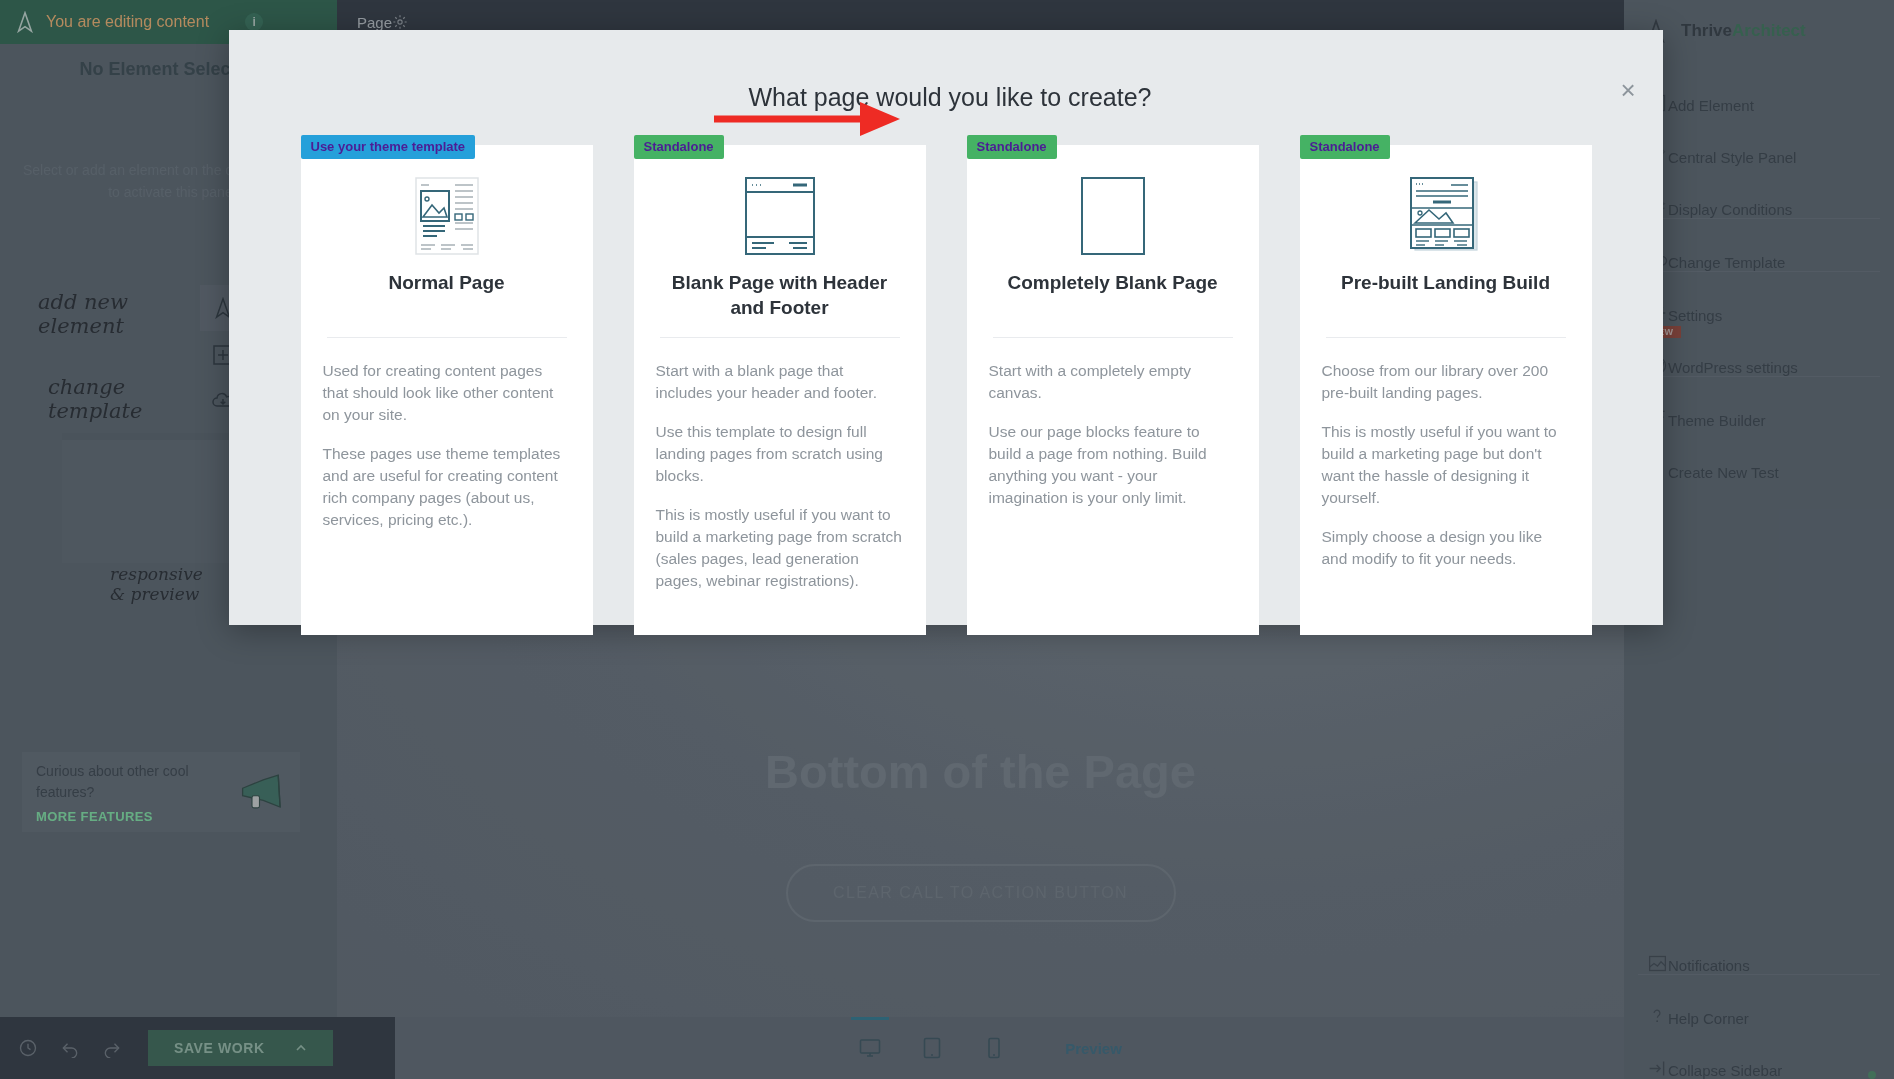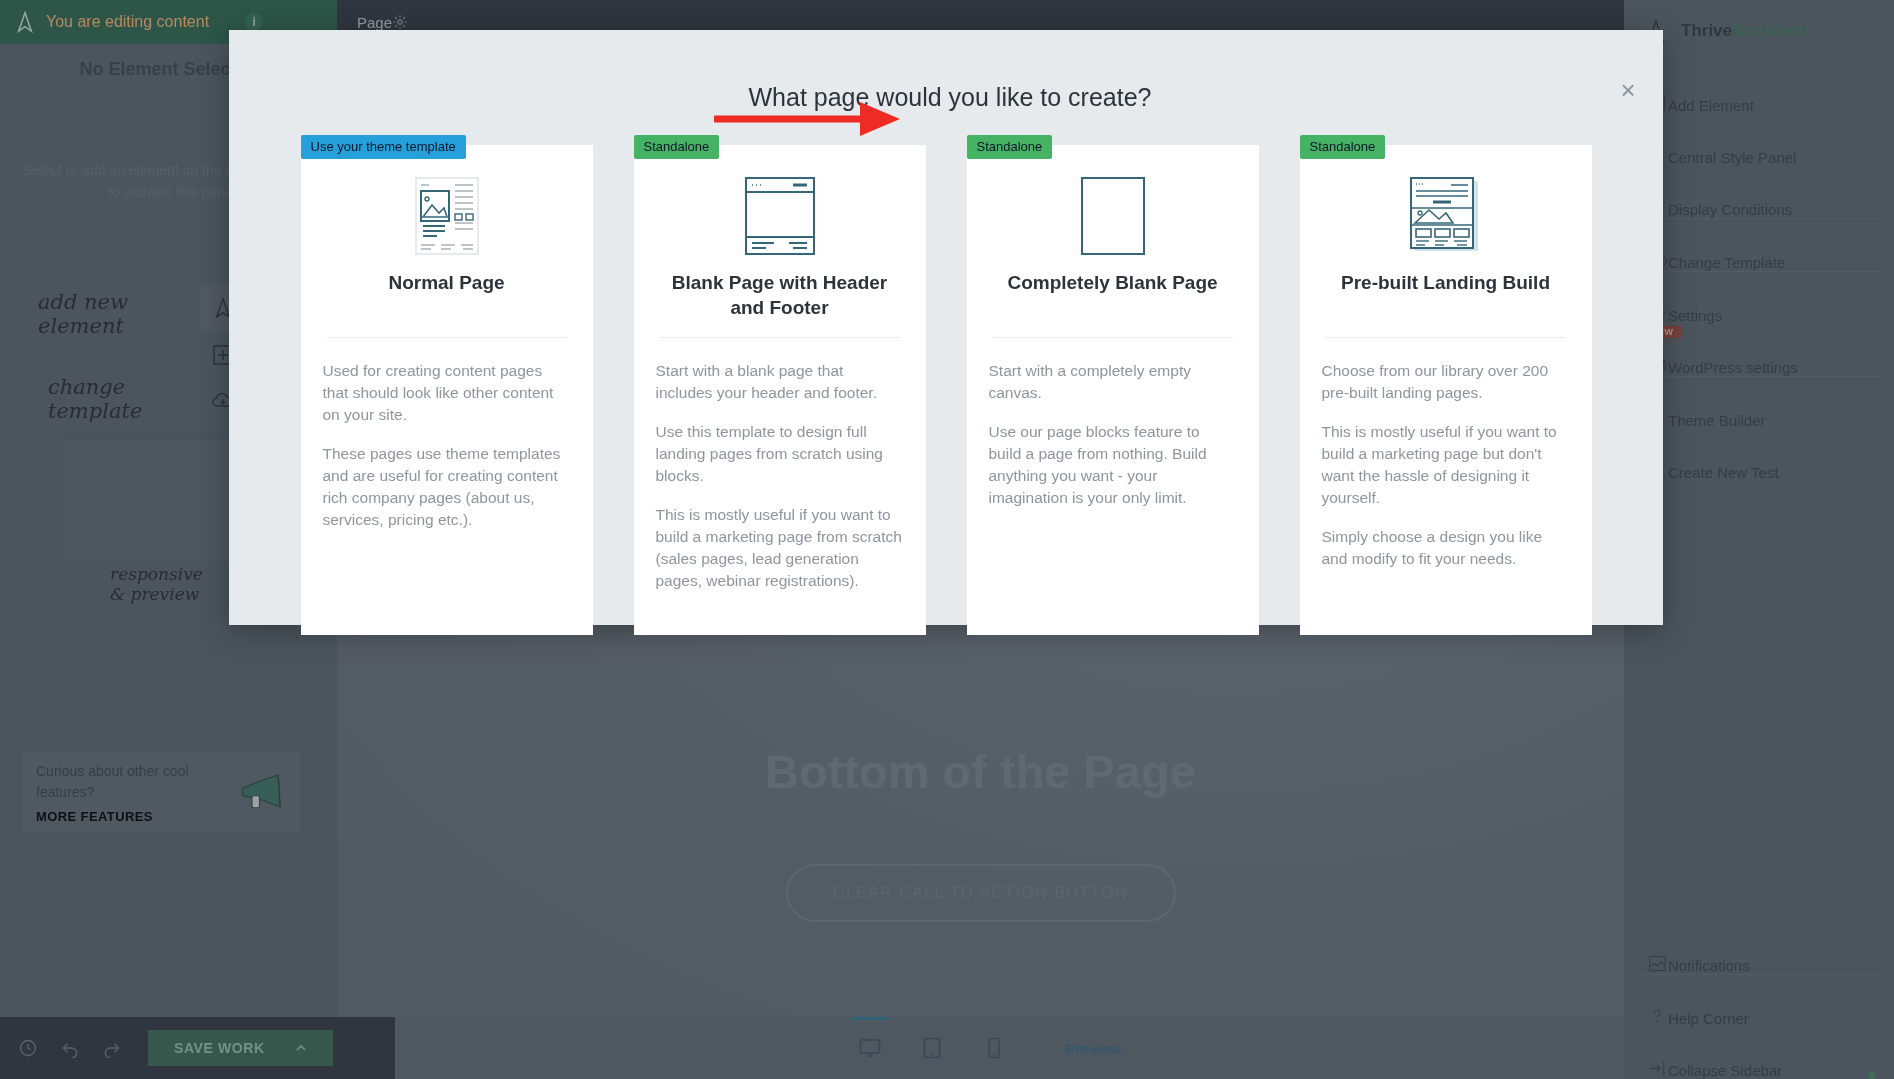--- a/index.html
+++ b/index.html
@@ -63,21 +63,21 @@
     border-top: 7px solid #5b666f; background: #626c76;
   }
   .arrow-sq { display: block; }
 
   .more-feat {
     position: absolute; left: 22px; top: 752px; width: 278px; height: 80px;
     background: #656f79; display: flex; align-items: center;
     padding: 0 14px; justify-content: space-between;
   }
   .more-feat .mf-txt { color: #3c464f; font-size: 14px; line-height: 1.5; }
-  .more-feat .mf-link { color: #000000; font-size: 13px; font-weight: bold; letter-spacing: .4px; margin-top: 6px; display:block;}
+  .more-feat .mf-link { color: #86efac; font-size: 13px; font-weight: bold; letter-spacing: .4px; margin-top: 6px; display:block;}
   .megaphone { width: 52px; height: 44px; opacity: .9; }
 
   .bottombar-left {
     position: absolute; left: 0; bottom: 0; width: 395px; height: 62px;
     background: #333b45; display: flex; align-items: center; gap: 22px; padding-left: 18px;
   }
   .bb-ic { width: 20px; height: 20px; opacity: .55; }
   .save-work {
     margin-left: 4px; height: 36px; background: #3d6d58; color: #9fc3b1;
     display: flex; align-items: center; padding: 0 26px 0 26px; font-size: 14px;
@@ -164,22 +164,22 @@
 
   .cards {
     position: absolute; left: 40px; right: 40px; top: 115px;
     display: flex; gap: 41px; justify-content: center;
   }
   .card {
     width: 292px; background: #fff; min-height: 460px; position: relative;
     padding: 0 22px 26px 22px;
   }
   .tag {
-    position: absolute; left: 0; top: -10px; color: #0f172a; font-size: 13px;
-    font-weight: normal; padding: 4px 10px 5px 10px; border-radius: 2px;
+    position: absolute; left: 0; top: -10px; color: #4c1d95; font-size: 13px;
+    font-weight: bold; padding: 4px 10px 5px 10px; border-radius: 2px;
   }
   .tag.blue { background: #25a0da; }
   .tag.green { background: #45b264; }
   .card-ico { height: 110px; display: flex; align-items: center; justify-content: center; margin-top: 16px;}
   .card-title {
     text-align: center; font-size: 19px; font-weight: bold; color: #2d333a;
     line-height: 1.3; min-height: 52px; padding: 0 4px;
   }
   .card-hr { height: 1px; background: #e9ebee; margin: 14px 4px 22px 4px; }
   .card-body p {

